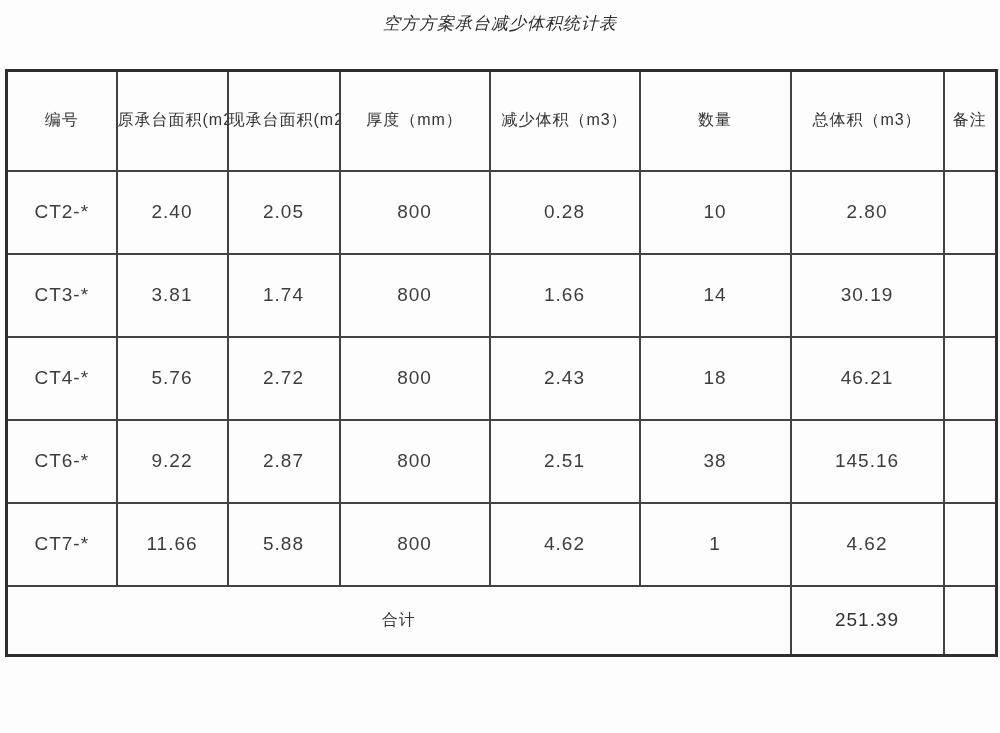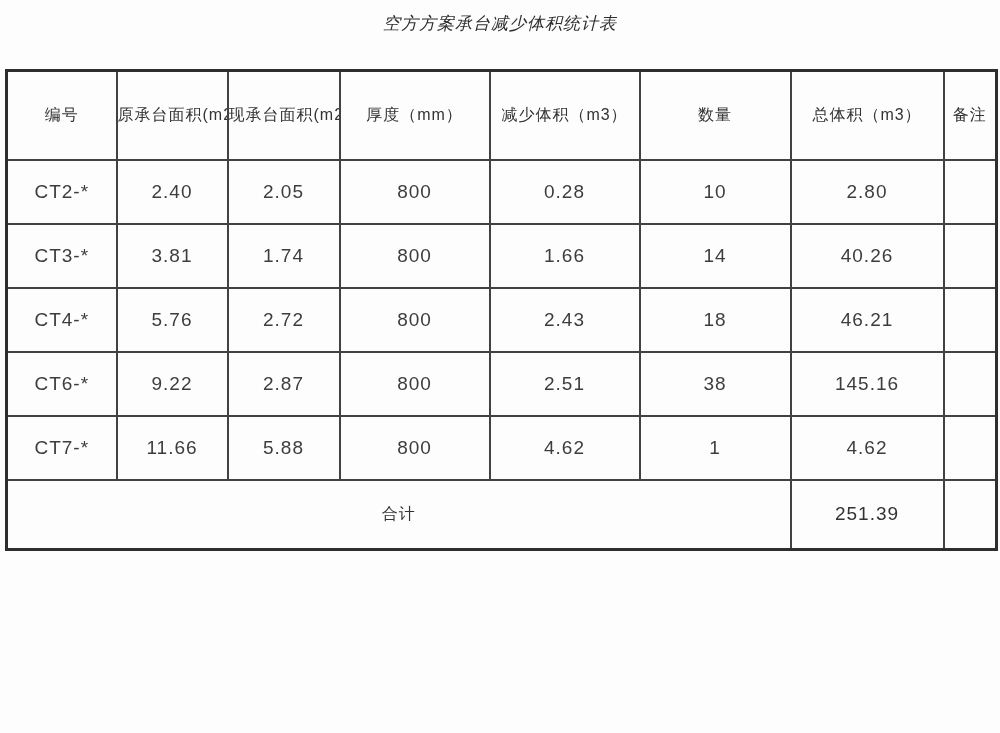--- a/index.html
+++ b/index.html
@@ -41,30 +41,30 @@
     text-align: center;
     vertical-align: middle;
     padding: 0;
     overflow: hidden;
     white-space: nowrap;
   }
   table.stat-table {
     border: 3px solid #2e2e2e;
   }
   tr.header-row {
-    height: 89px;
+    height: 100px;
   }
   tr.header-row th {
     font-size: 16px;
     font-weight: normal;
     color: #333333;
     letter-spacing: 1px;
   }
   tr.data-row {
-    height: 64px;
+    height: 83px;
   }
   tr.data-row td {
     font-size: 19px;
     letter-spacing: 1px;
     color: #3d3d3d;
   }
   tr.footer-row {
     height: 70px;
   }
   tr.footer-row td {
@@ -117,21 +117,21 @@
         <td>2.80</td>
         <td></td>
       </tr>
       <tr class="data-row">
         <td>CT3-*</td>
         <td>3.81</td>
         <td>1.74</td>
         <td>800</td>
         <td>1.66</td>
         <td>14</td>
-        <td>40.26</td>
+        <td>30.19</td>
         <td></td>
       </tr>
       <tr class="data-row">
         <td>CT4-*</td>
         <td>5.76</td>
         <td>2.72</td>
         <td>800</td>
         <td>2.43</td>
         <td>18</td>
         <td>46.21</td>

